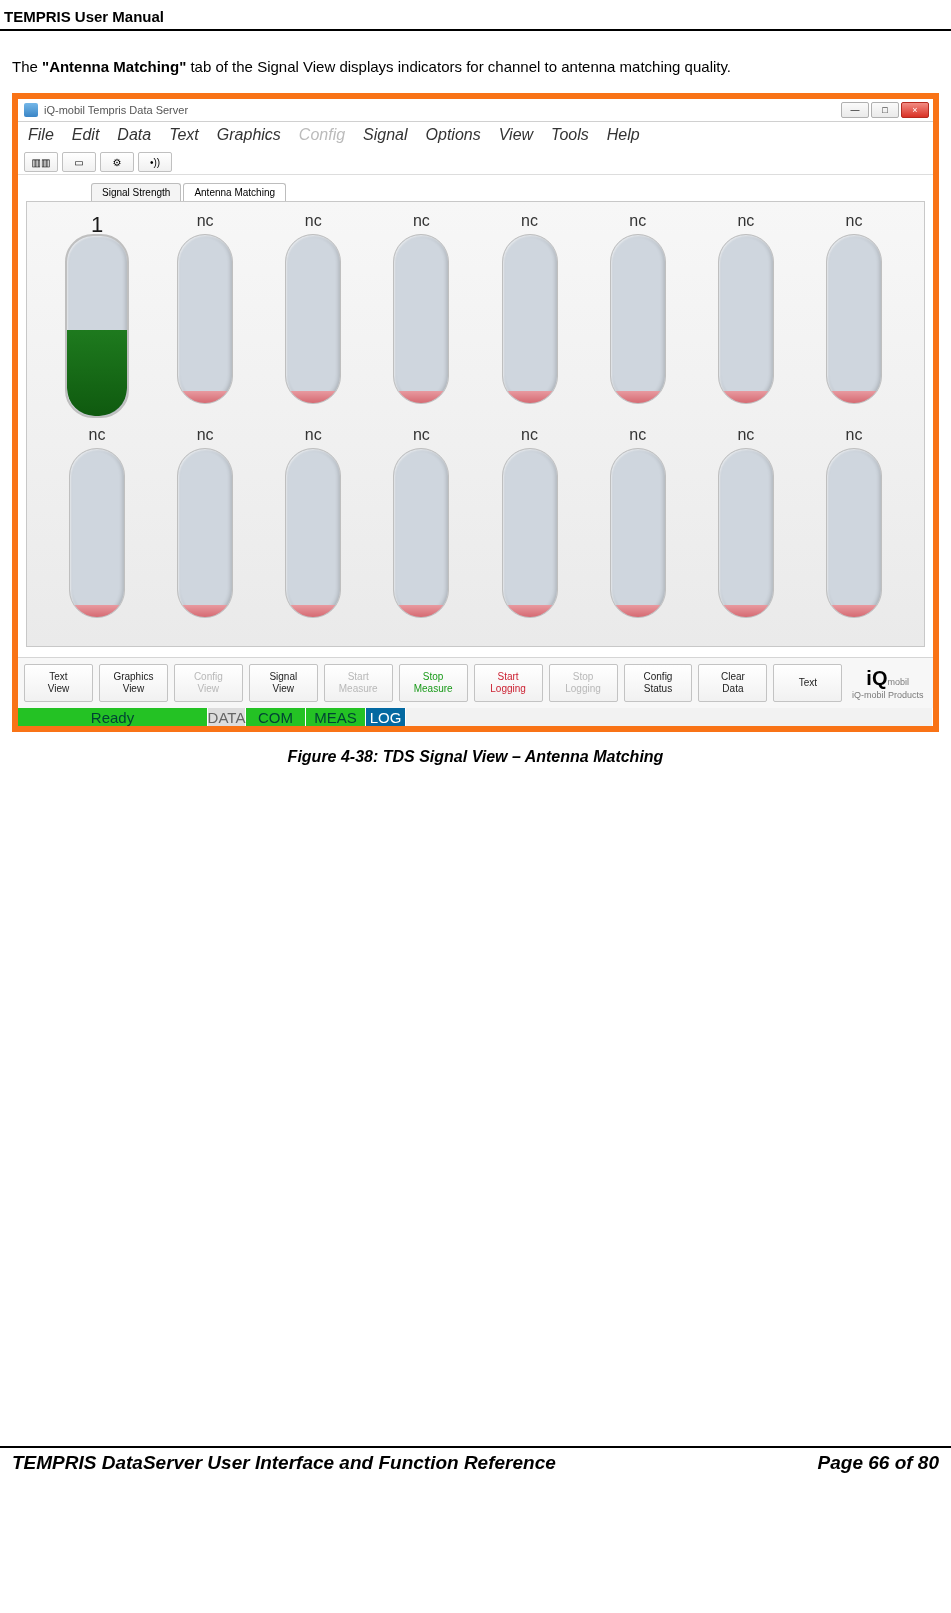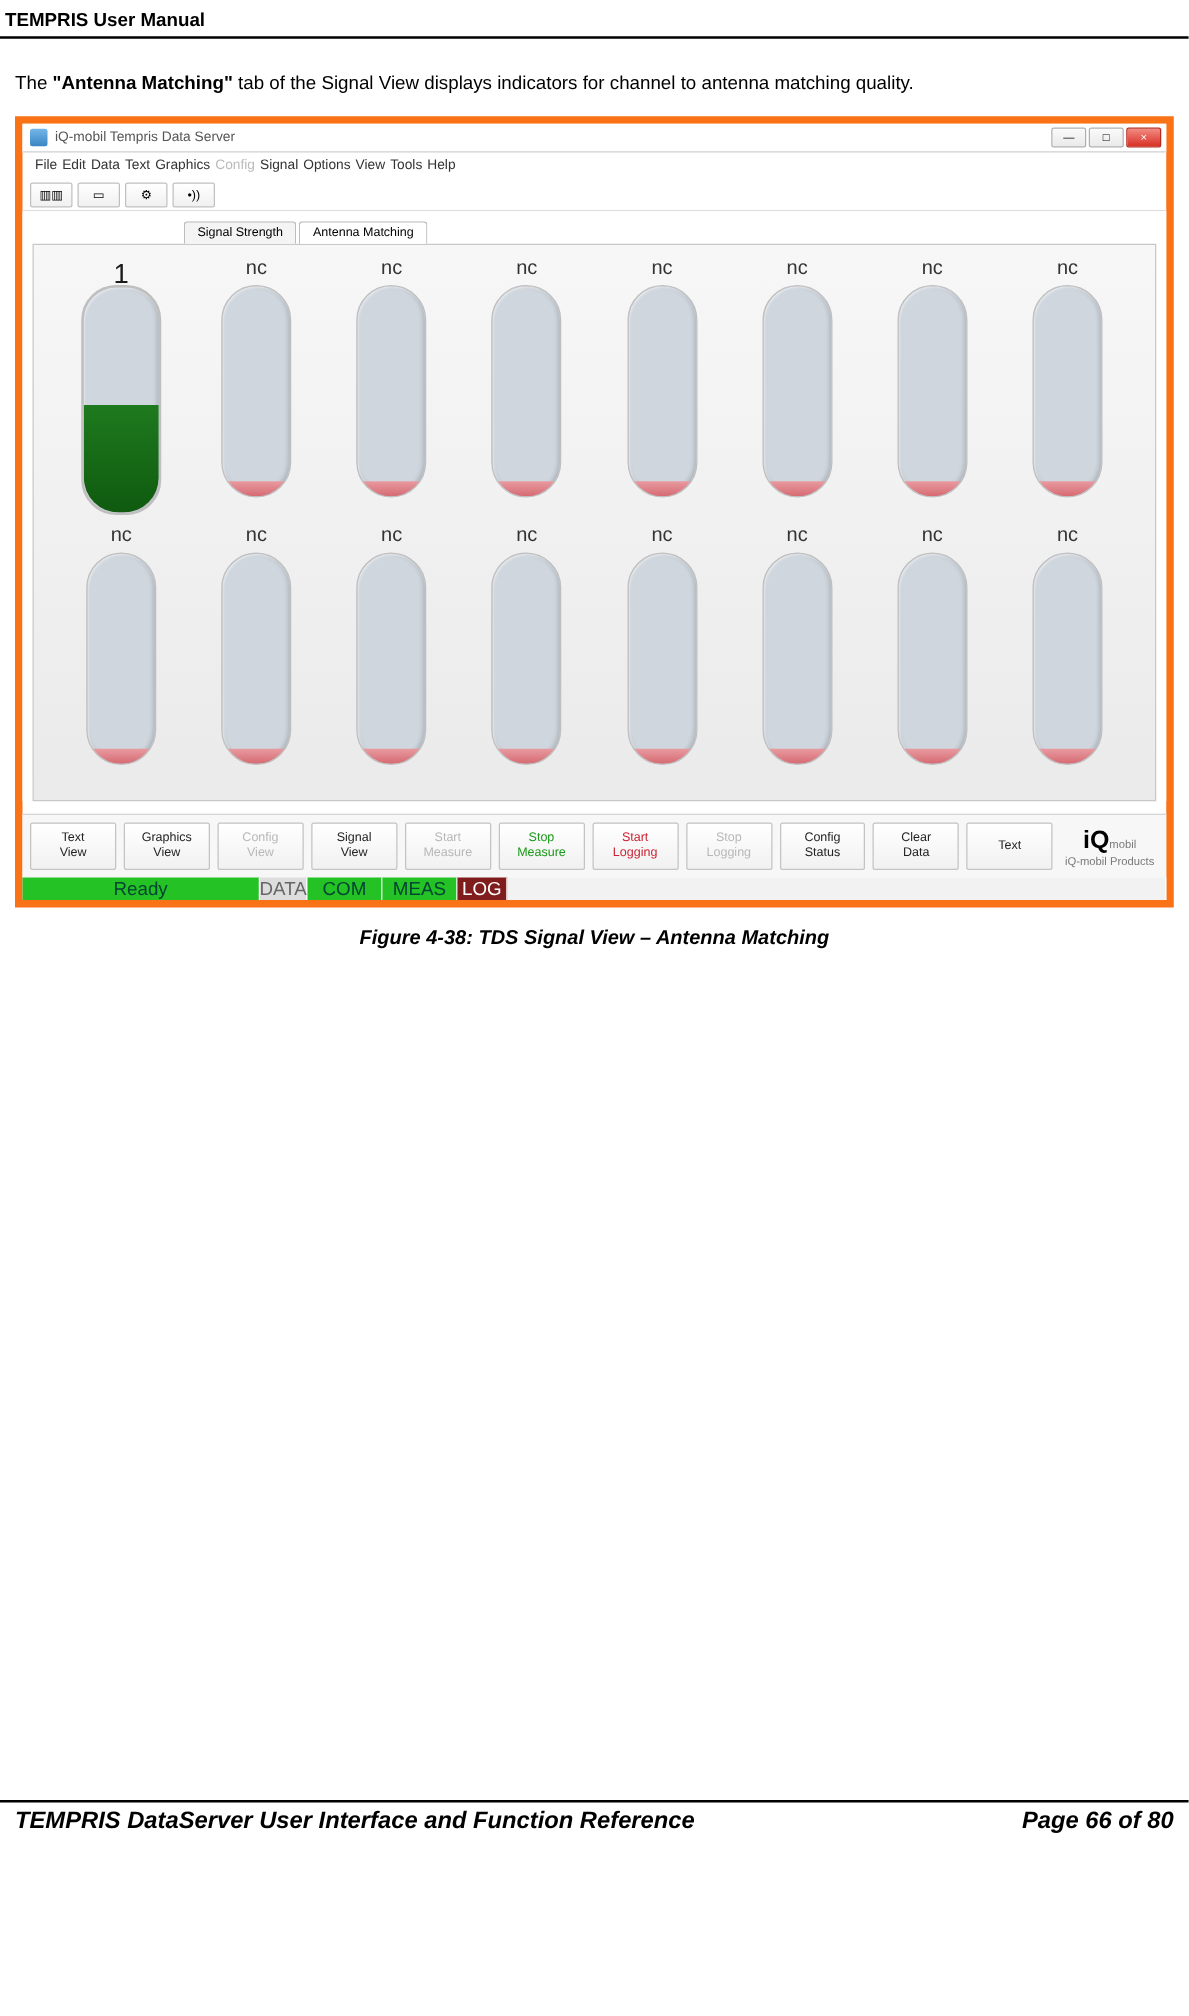--- a/index.html
+++ b/index.html
@@ -51,24 +51,25 @@
     width: 28px; height: 16px;
     border: 1px solid #b0b0b0;
     border-radius: 2px;
     display: flex; align-items: center; justify-content: center;
     font-size: 9px;
     background: linear-gradient(#fafafa,#eaeaea);
   }
   .win-btn.close { background: linear-gradient(#f28b82,#d93025); color:#fff; border-color:#b52a1f; }
   .menu-bar {
     display: flex;
-    gap: 4px;
+    gap: 18px;
     padding: 4px 10px;
     color: #333;
-    font-size: 11px;
+    font-size: 16px;
+    font-style: italic;
   }
   .menu-item.disabled { color: #bbb; }
   .toolbar {
     display: flex;
     gap: 4px;
     padding: 4px 6px 2px 6px;
     border-bottom: 1px solid #ddd;
   }
   .tool-btn {
     width: 34px; height: 20px;
@@ -77,21 +78,21 @@
     background: linear-gradient(#fff,#f0f0f0);
     display:flex;align-items:center;justify-content:center;
     font-size:10px;
   }
   .content-area {
     background: #fff;
     padding: 8px 8px 0 8px;
   }
   .tabs-row {
     display:flex;
-    margin-left: 100px;
+    margin-left: 44px;
     margin-bottom: 0;
     padding-left: 21px;
   }
   .subtab {
     padding: 3px 10px;
     border: 1px solid #bdbdbd;
     border-bottom: none;
     background: #f4f4f4;
     font-size: 10px;
     border-top-left-radius: 3px;
@@ -188,21 +189,21 @@
     height: 18px;
   }
   .status-seg {
     height:100%; display:flex;align-items:center;justify-content:center;
     border-right:1px solid #fff;
     padding:0 8px;
   }
   .sg-green { background:#24c224; color:#043; width:190px; }
   .sg-grey { background:#ddd; color:#666; width:38px; }
   .sg-green2 { background:#24c224; color:#043; width:60px; }
-  .sg-red { background:#7f1d1d; color:#fff; width:40px; }
+  .sg-red { background:#0369a1; color:#fff; width:40px; }
   .sg-rest { flex:1; background:#f2f2f2; }
   .figure-caption {
     text-align:center;
     font-weight:bold;
     font-style:italic;
     font-size:16px;
     margin: 16px 0;
   }
   .page-footer {
     margin-top: 680px;

